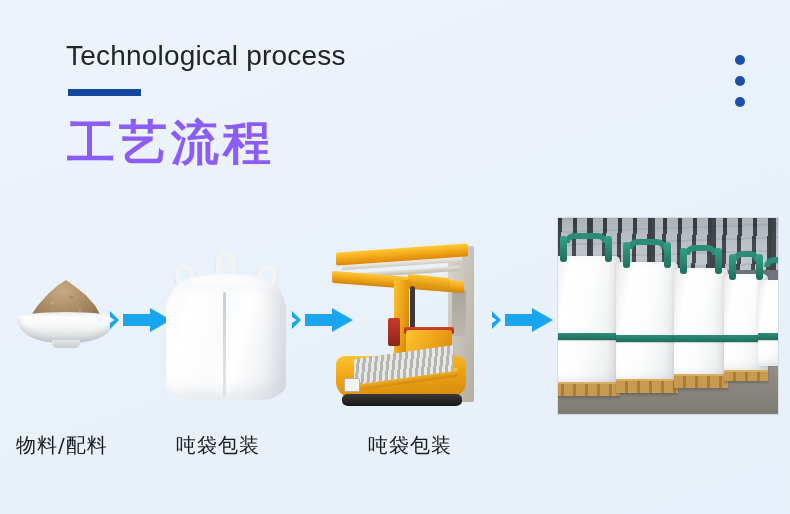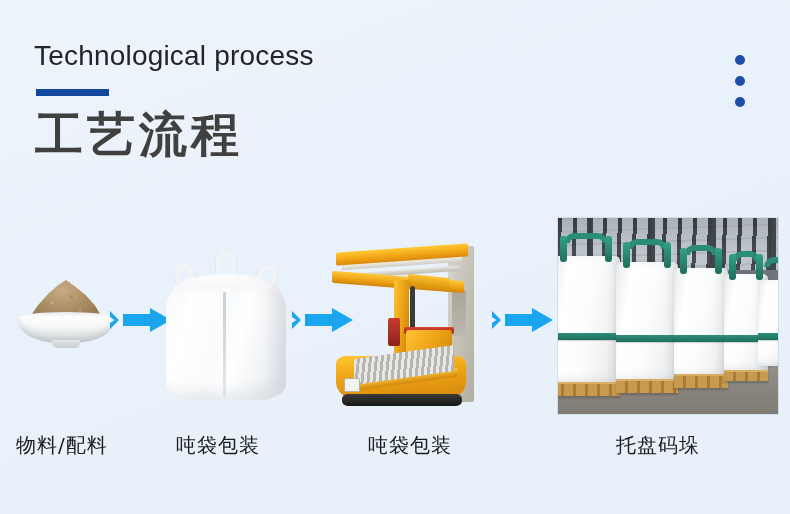--- a/index.html
+++ b/index.html
@@ -9,43 +9,43 @@
     height: 514px;
     overflow: hidden;
   }
   body {
     font-family: "Liberation Sans", "DejaVu Sans", sans-serif;
     background: linear-gradient(160deg, #eef4fc 0%, #e9f1fa 45%, #e7effa 100%);
     position: relative;
   }
 
   
-  #header { position: absolute; left: 34px; top: 38px; }
+  #header { position: absolute; left: 66px; top: 38px; }
   #title-en {
     font-size: 28px;
     font-weight: 400;
     color: #222427;
     letter-spacing: 0.2px;
     line-height: 1.25;
     white-space: nowrap;
   }
   #title-rule {
     width: 73px;
     height: 7px;
     background: #12479e;
     margin-top: 16px;
     margin-left: 2px;
     border-radius: 0.5px;
   }
   #title-cn {
-    margin-top: 13px;
+    margin-top: 21px;
     margin-left: 1px;
     font-size: 48px;
     font-weight: 700;
-    color: #404040;
+    color: #8b5cf6;
     letter-spacing: 4px;
     line-height: 1.06;
     white-space: nowrap;
     font-family: "DejaVu Sans", "Liberation Sans", sans-serif;
   }
 
   
   #dots {
     position: absolute;
     right: 45px;
@@ -498,14 +498,13 @@
       </div>
     </div>
   </div>
 
 </div>
 
 <div id="captions">
   <div class="caption" id="cap-1">物料/配料</div>
   <div class="caption" id="cap-2">吨袋包装</div>
   <div class="caption" id="cap-3">吨袋包装</div>
-  <div class="caption" id="cap-4">托盘码垛</div>
 </div>
 
 </body></html>

